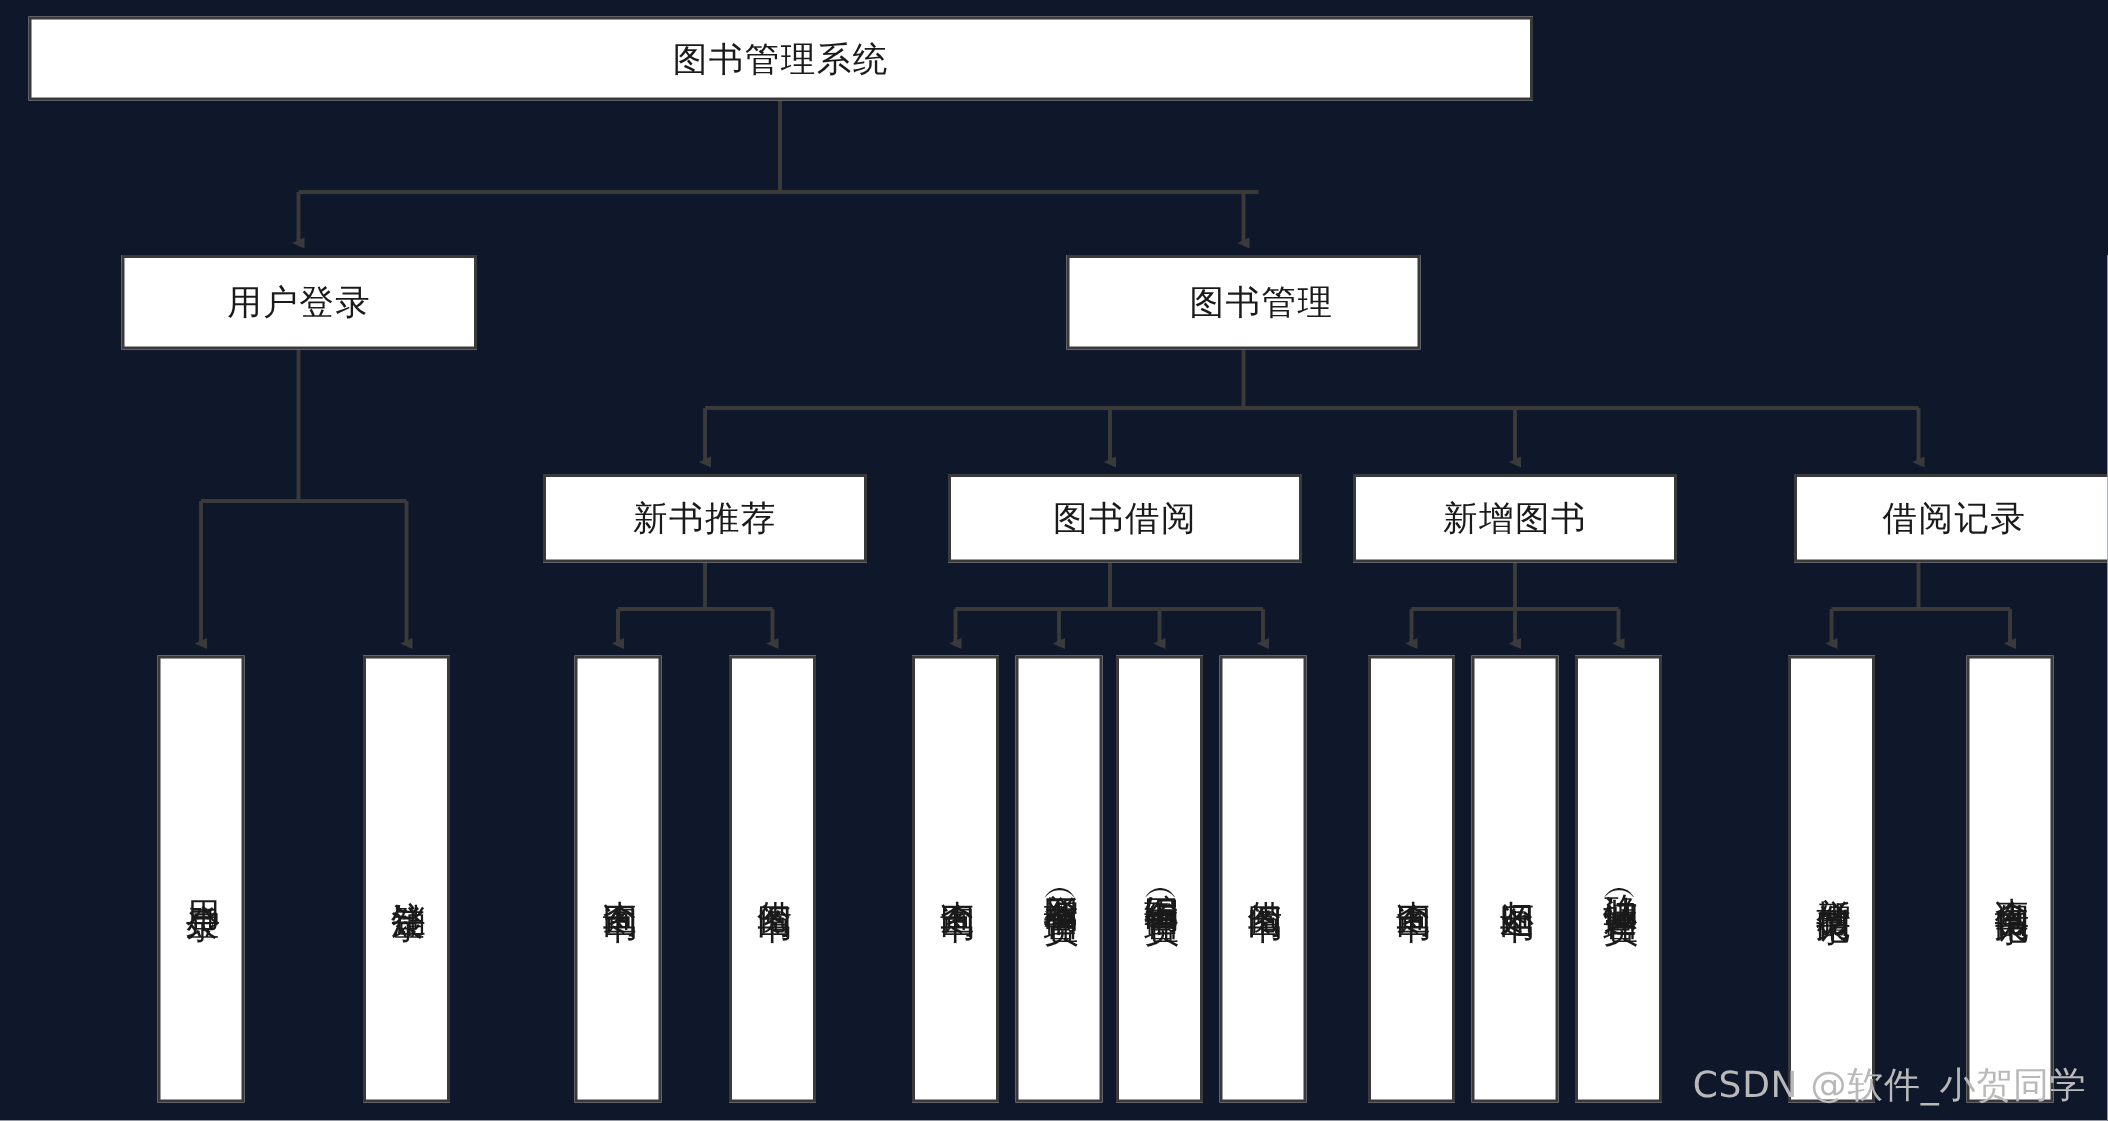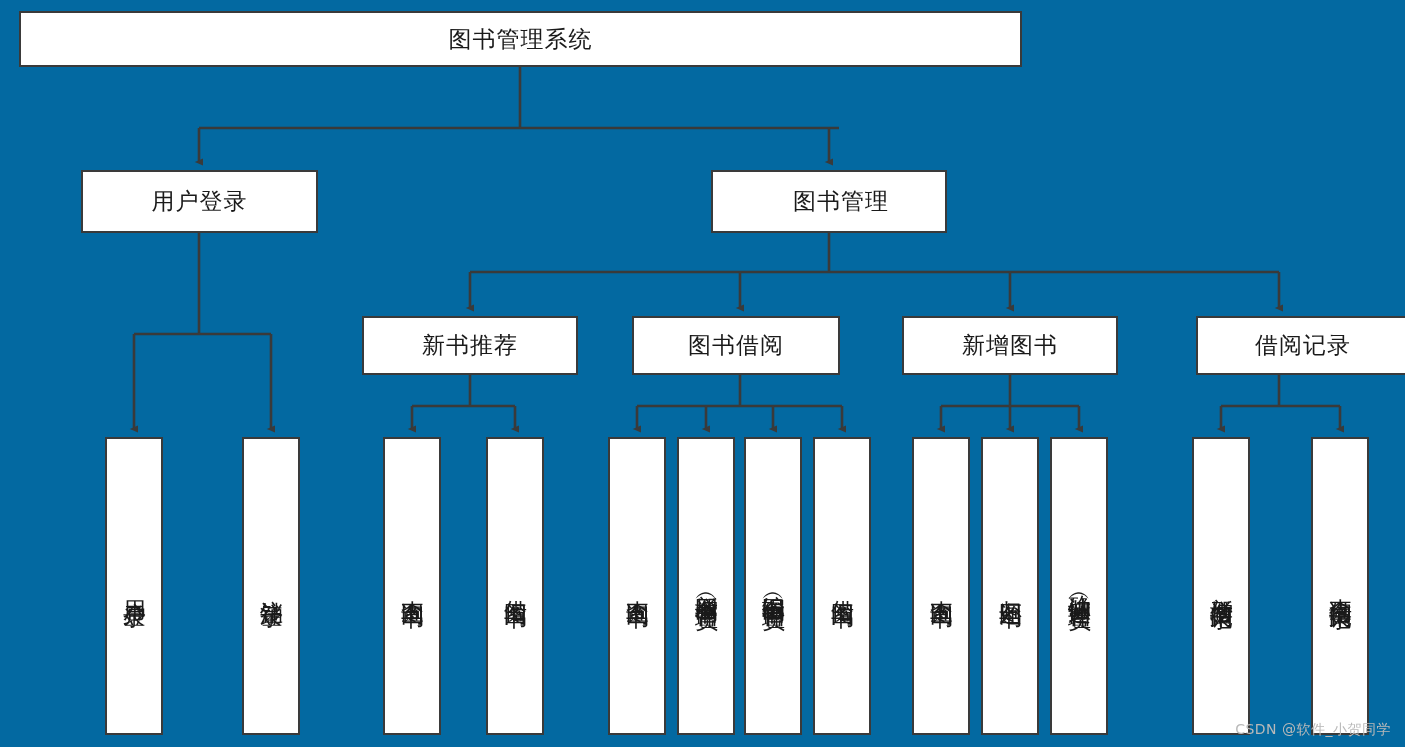--- a/index.html
+++ b/index.html
@@ -7,21 +7,21 @@
     padding: 0;
     background: #ffffff;
   }
   body {
     font-family: "DejaVu Sans", "Liberation Sans", sans-serif;
   }
   #canvas {
     position: relative;
     width: 1405px;
     height: 747px;
-    background: #0369a1;
+    background: #0f172a;
     overflow: hidden;
   }
   #edges {
     position: absolute;
     left: 0;
     top: 0;
     width: 1405px;
     height: 747px;
   }
   .node {
@@ -50,21 +50,21 @@
   }
   .node.vert .vtext {
     writing-mode: vertical-rl;
     text-orientation: upright;
     display: block;
   }
   .watermark {
     position: absolute;
     right: 14px;
     bottom: 8px;
-    font-size: 14px;
+    font-size: 24px;
     color: #b9b9b9;
     white-space: nowrap;
     z-index: 3;
     letter-spacing: 0.5px;
   }
 </style>
 </head>
 <body>
 
 <div id="canvas">
@@ -126,21 +126,21 @@
   <div class="node horiz" style="left:81px; top:170px; width:237px; height:63px;">
     <span>用户登录</span>
   </div>
   <div class="node horiz" style="left:711px; top:170px; width:236px; height:63px;padding-left:24px;">
     <span>图书管理</span>
   </div>
 
   <div class="node horiz" style="left:362px; top:316px; width:216px; height:59px;">
     <span>新书推荐</span>
   </div>
-  <div class="node horiz" style="left:632px; top:316px; width:208px; height:59px;">
+  <div class="node horiz" style="left:632px; top:316px; width:236px; height:59px;">
     <span>图书借阅</span>
   </div>
   <div class="node horiz" style="left:902px; top:316px; width:216px; height:59px;">
     <span>新增图书</span>
   </div>
   <div class="node horiz" style="left:1176px; top:316px; width:214px; height:59px;margin-left:20px;">
     <span>借阅记录</span>
   </div>
 
   <div class="node vert" style="left:105px; top:437px; width:58px; height:298px;">

